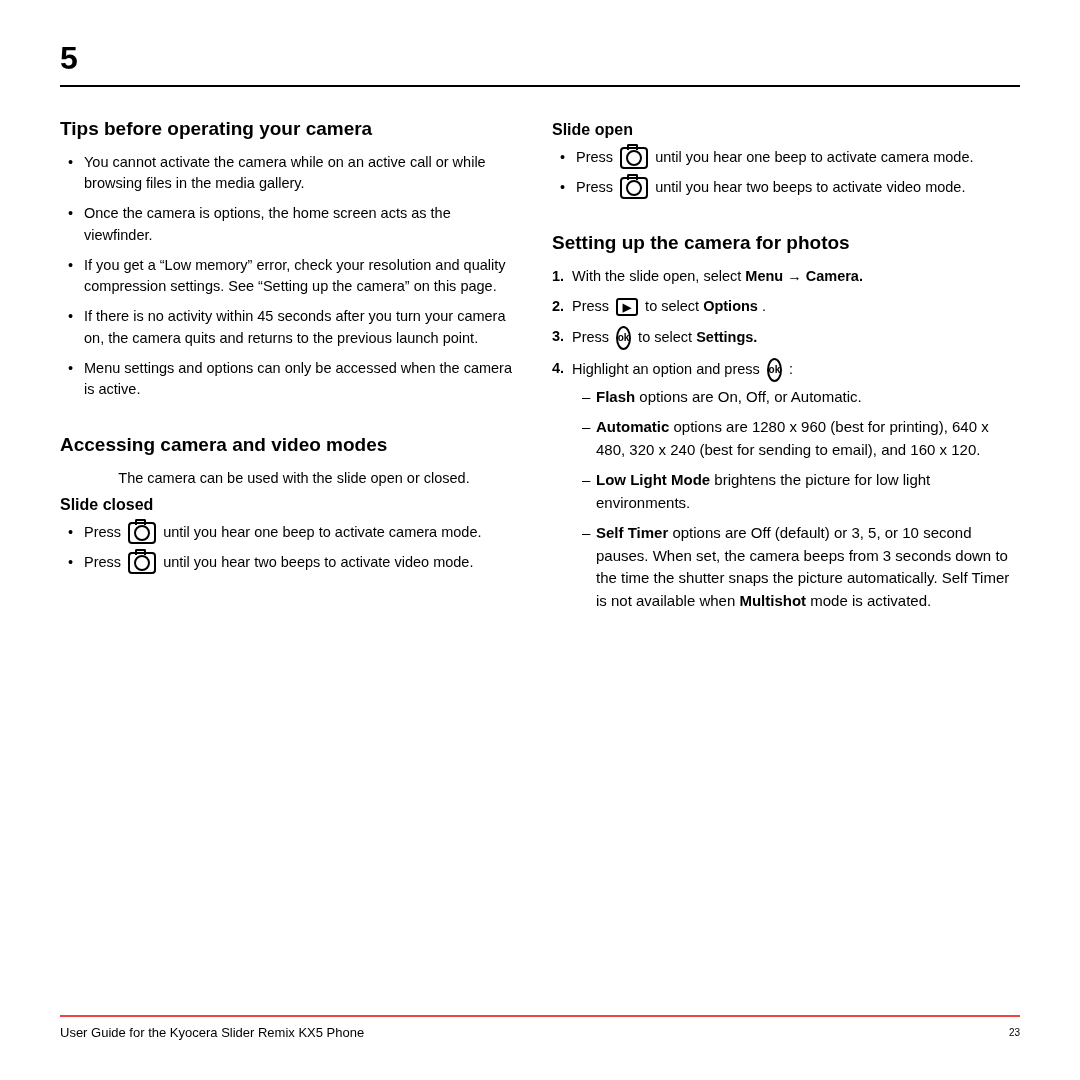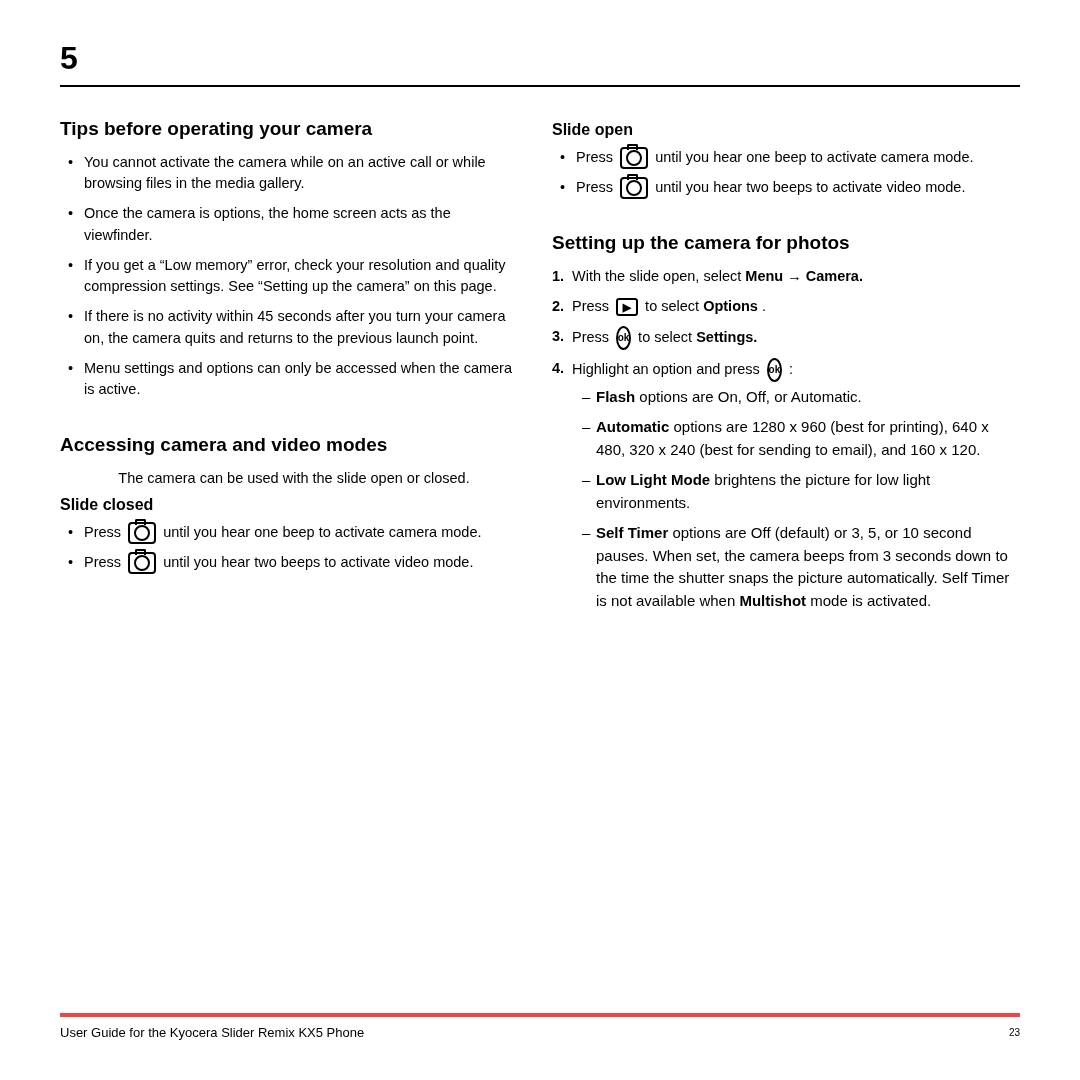--- a/index.html
+++ b/index.html
@@ -217,21 +217,21 @@
       height: 24px;
       border: 2px solid #000;
       border-radius: 50%;
       margin: 0 3px;
       vertical-align: middle;
       font-size: 10px;
       font-weight: bold;
     }
 
     .footer {
-      border-top: 4px solid #ef4444;
+      border-top: 2px solid #ef4444;
       padding-top: 8px;
       display: flex;
       justify-content: space-between;
       align-items: center;
       margin-top: auto;
     }
 
     .footer-text {
       font-size: 13px;
       color: #000;

